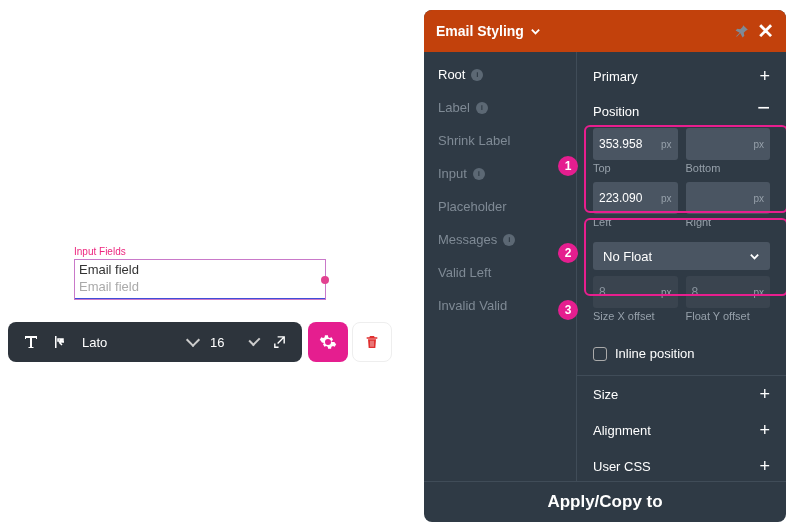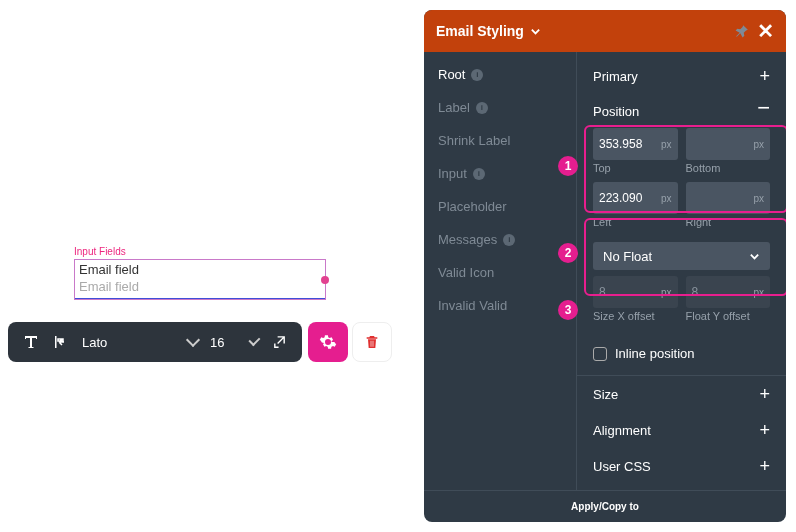--- a/index.html
+++ b/index.html
@@ -311,21 +311,21 @@
   .chk {
     width: 14px; height: 14px;
     border: 1.5px solid #aaa;
     border-radius: 3px;
     cursor: pointer;
   }
 
   .panel-footer {
     text-align: center;
     padding: 10px 0;
-    font-size: 10px;
+    font-size: 17px;
     color: #fff;
     font-weight: 600;
     border-top: 1px solid #404c58;
     cursor: pointer;
   }
 </style>
 </head>
 <body>
 
 <div class="canvas-widget">
@@ -412,21 +412,21 @@
         <i class="info-dot">i</i>
       </div>
       <div class="sidebar-item">
         <span>Placeholder</span>
       </div>
       <div class="sidebar-item">
         <span>Messages</span>
         <i class="info-dot">i</i>
       </div>
       <div class="sidebar-item">
-        <span>Valid Icon</span>
+        <span>Valid Left</span>
       </div>
       <div class="sidebar-item">
         <span>Invalid Valid</span>
       </div>
     </div>
 
     <div class="props">
       <div class="prop-row">
         <span>Primary</span>
         <span class="plus-icn">+</span>

